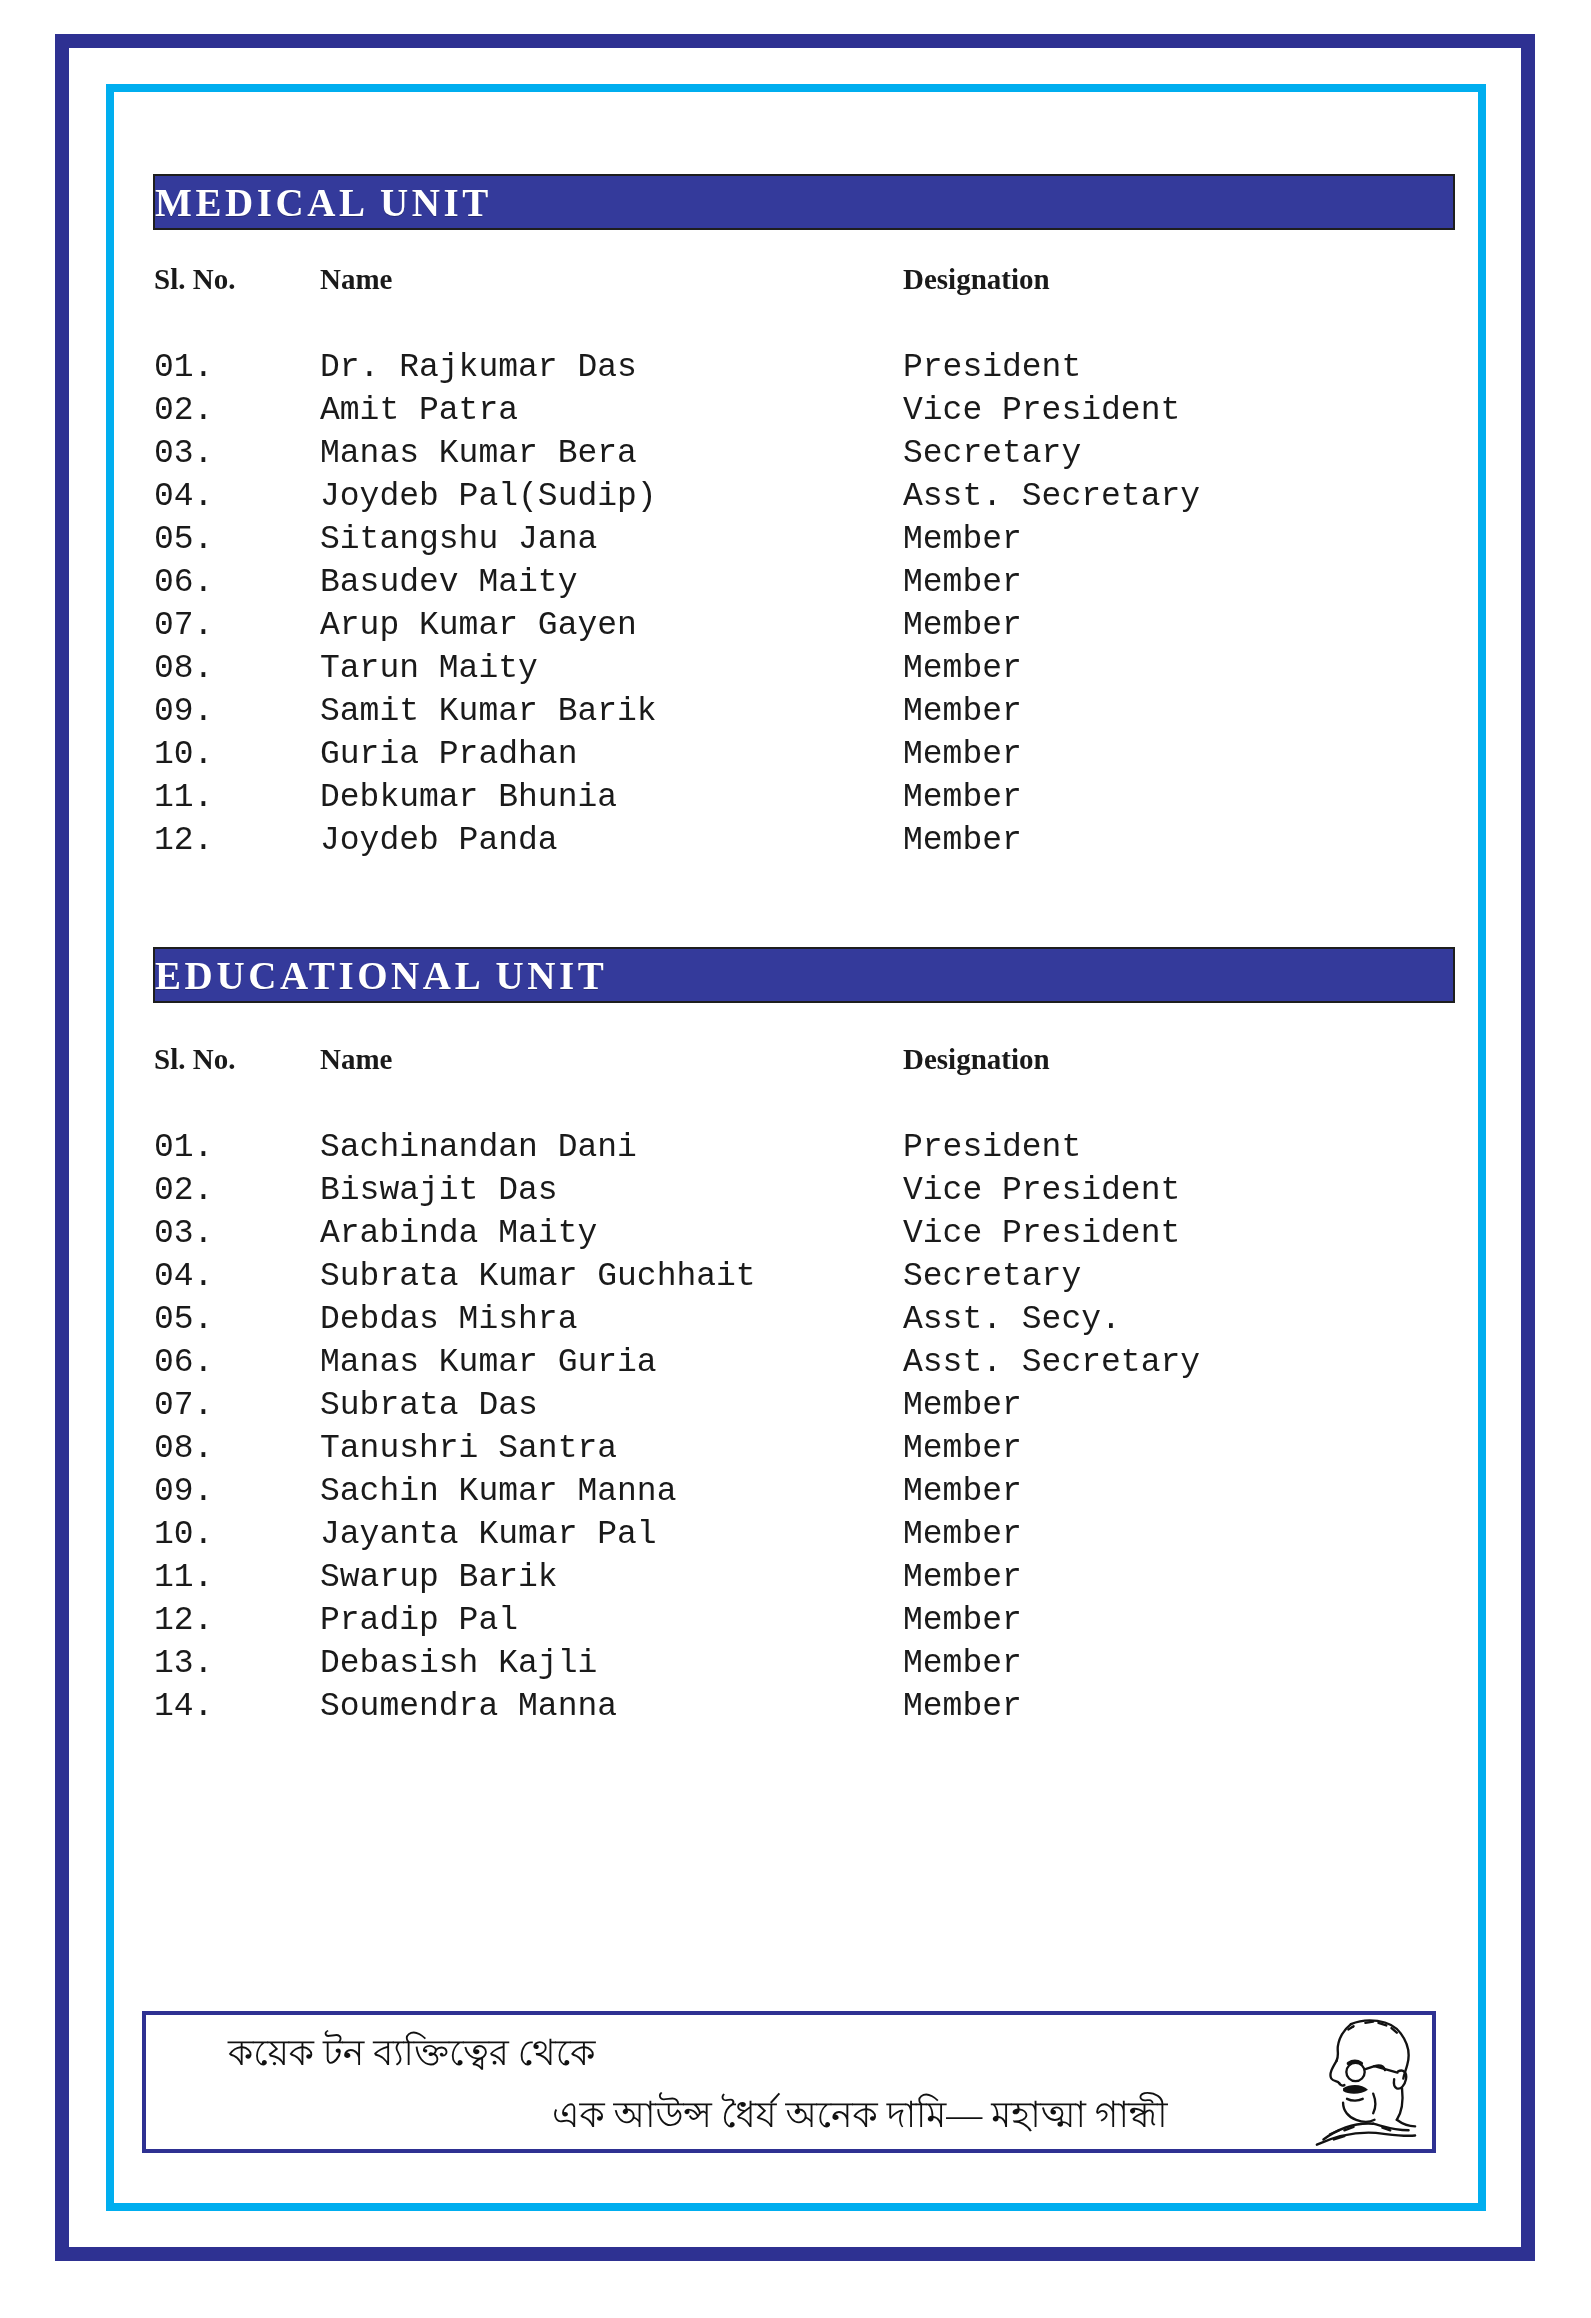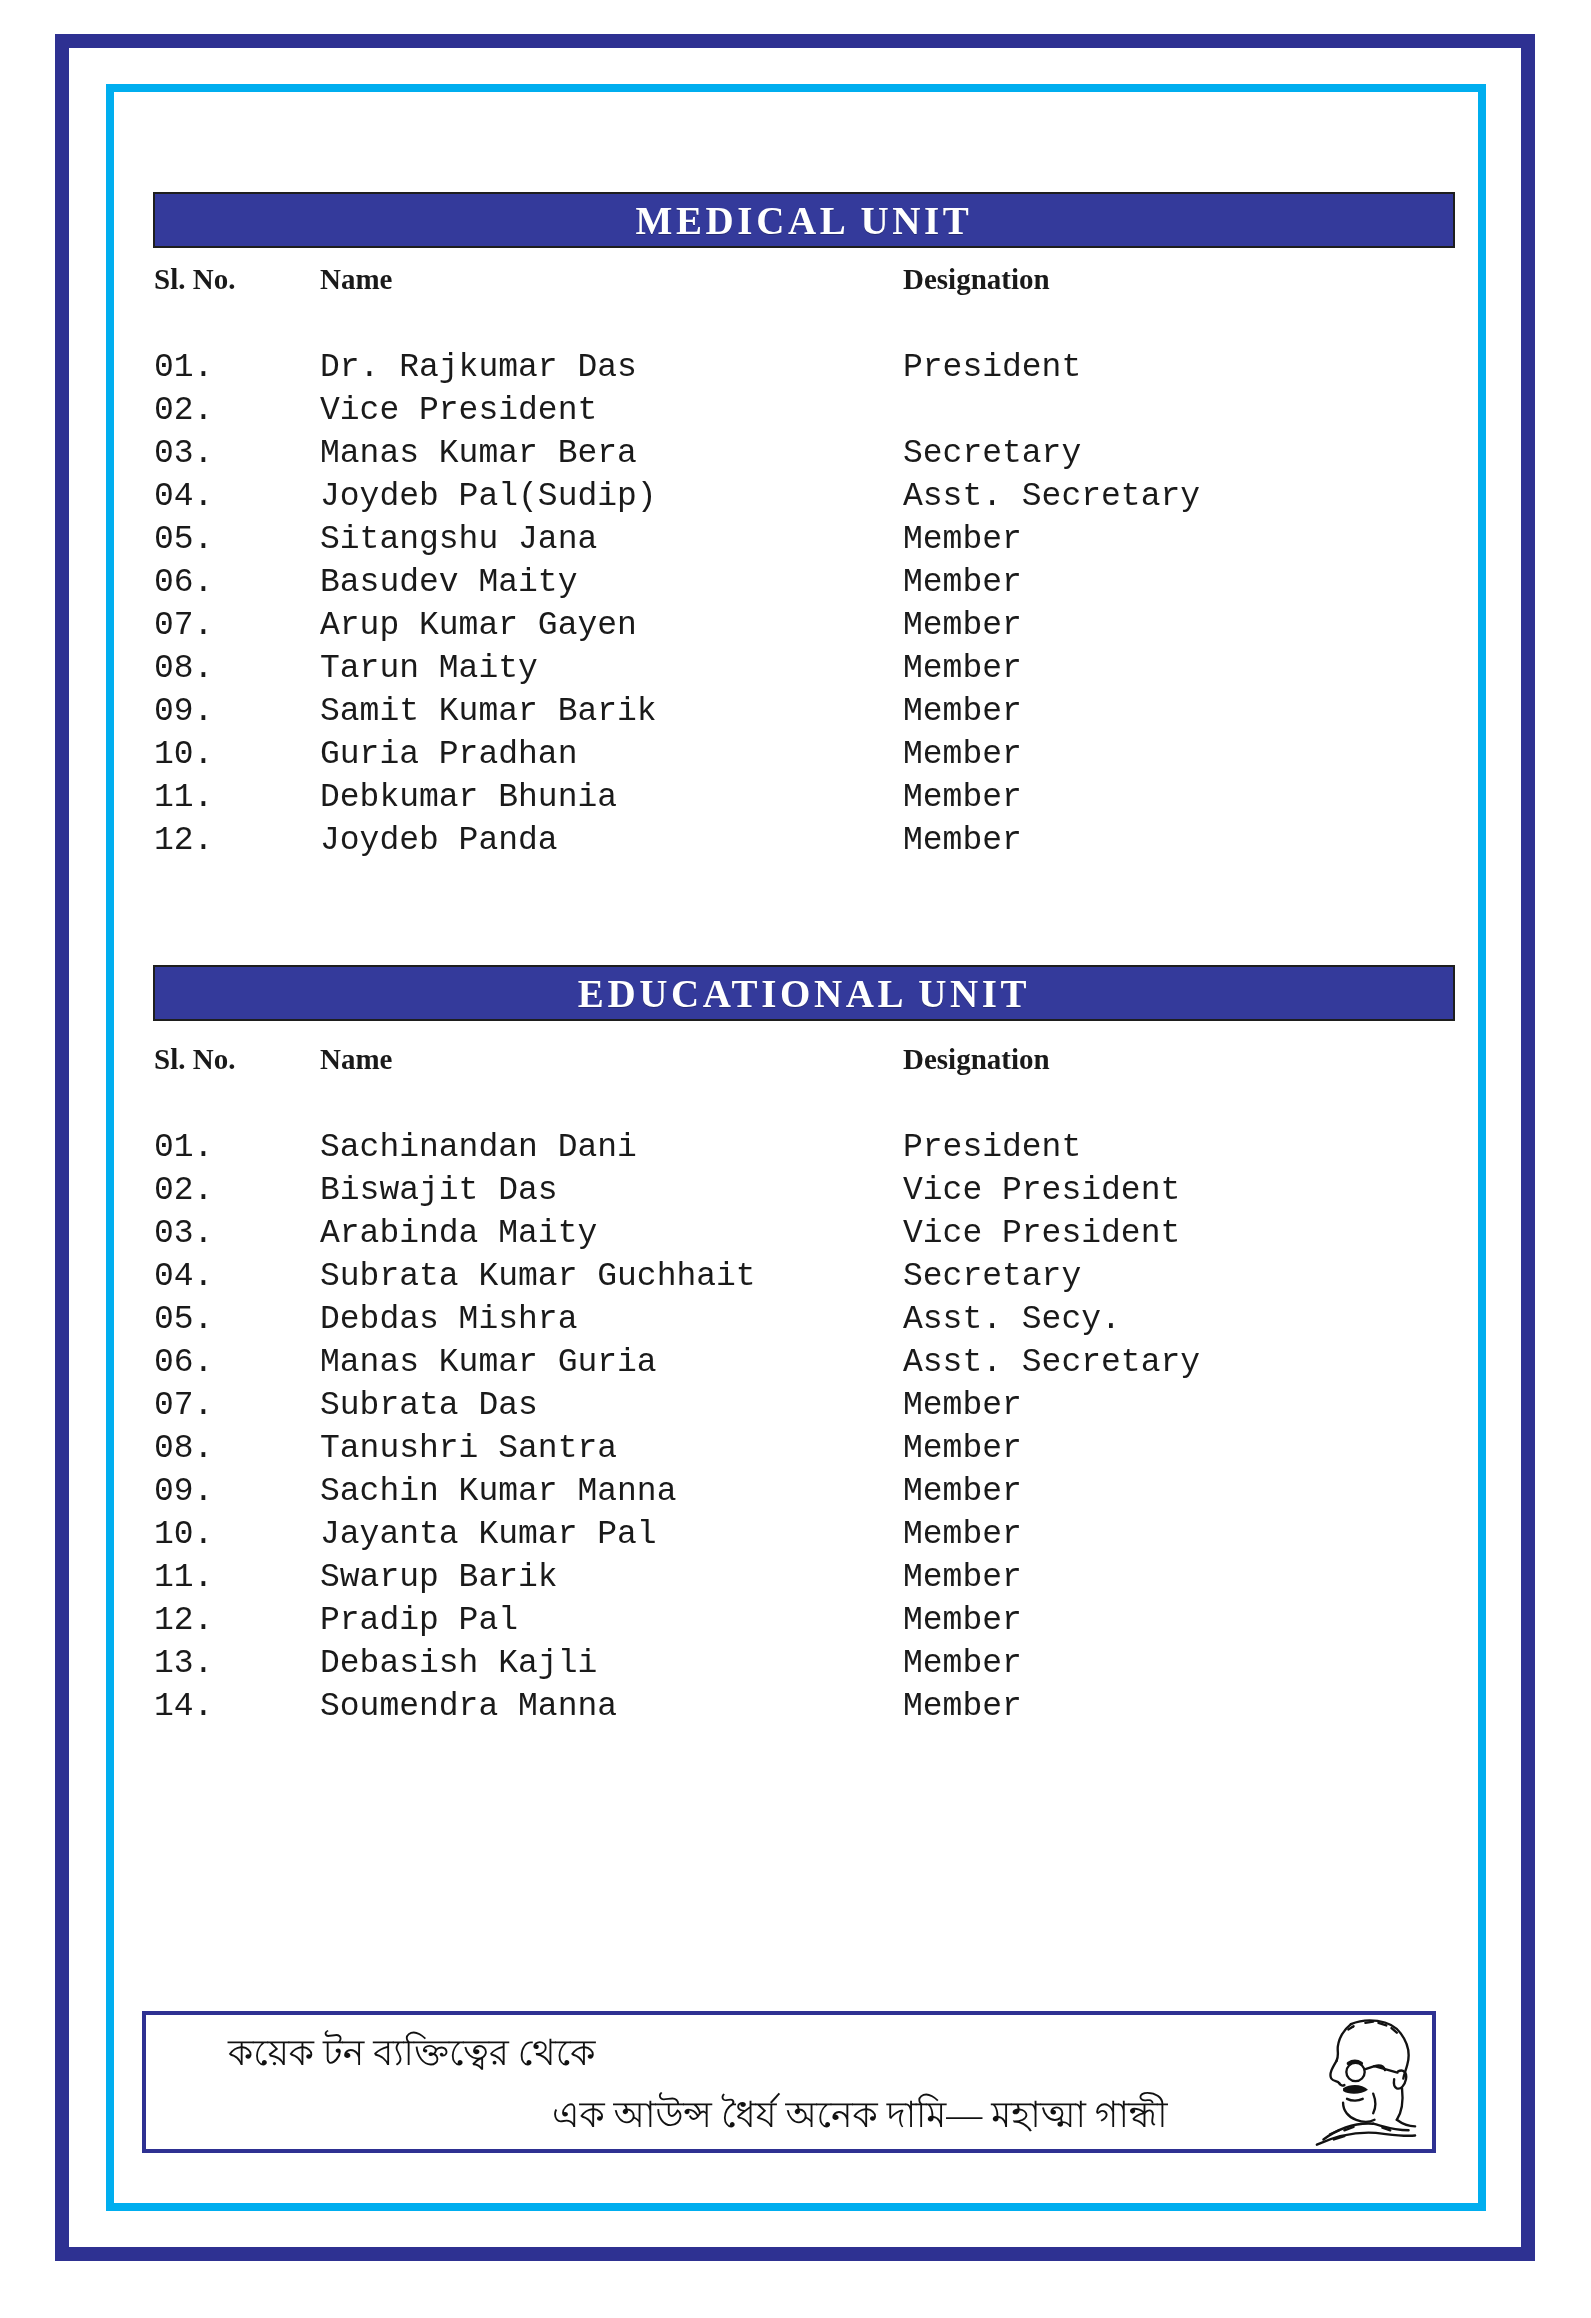--- a/index.html
+++ b/index.html
@@ -19,21 +19,21 @@
   }
   
   .cyan-frame{
     left:106px;top:84px;width:1380px;height:2127px;
     border:8px solid var(--cyan);box-sizing:border-box;
   }
   
   .banner{
     left:153px;width:1302px;height:56px;
     background:var(--banner);border:2.9px solid var(--banner-border);box-sizing:border-box;
-    display:flex;align-items:center;justify-content:center;margin-top:18px;
+    display:flex;align-items:center;
   }
   .banner-medical{top:174px;}
   .banner-educational{top:947px;}
   .banner-text{
     color:#ffffff;font-weight:bold;font-size:39px;letter-spacing:3.6px;
     line-height:1;white-space:nowrap;text-shadow:0 0.7px 0 rgba(0,0,0,.25);
   }
   
   .grid{
     left:154px;width:1324px;display:grid;
@@ -77,20 +77,21 @@
   <span>Designation</span>
 </div>
 <div class="abs tbody tbody-medical">
     <div class="row">
       <span>01.</span>
       <span>Dr. Rajkumar Das</span>
       <span>President</span>
     </div>
     <div class="row">
       <span>02.</span>
+      <span>Amit Patra</span>
       <span>Vice President</span>
     </div>
     <div class="row">
       <span>03.</span>
       <span>Manas Kumar Bera</span>
       <span>Secretary</span>
     </div>
     <div class="row">
       <span>04.</span>
       <span>Joydeb Pal(Sudip)</span>

